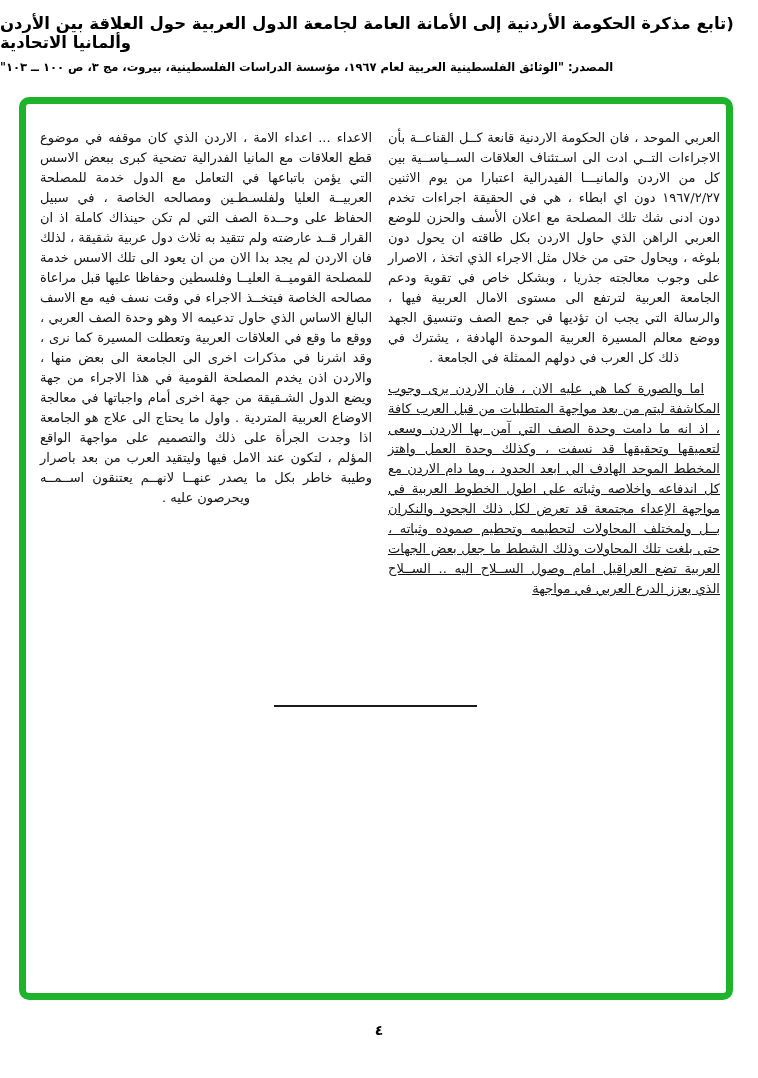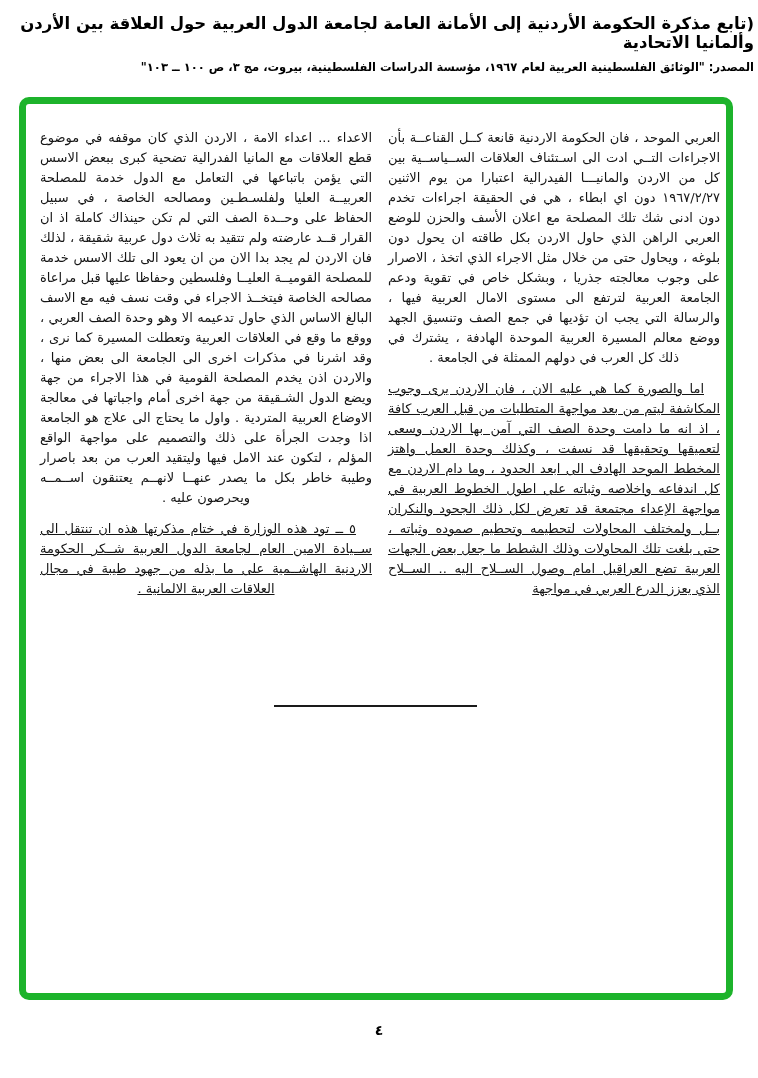--- a/index.html
+++ b/index.html
@@ -13,22 +13,22 @@
     width: 758px;
     height: 1078px;
     background: #ffffff;
     overflow: hidden;
     color: #121212;
   }
   .header {
     position: absolute;
     top: 14px;
     left: 0;
-    right: 4px;
-    text-align: right;
+    right: 16px;
+    text-align: left;
     direction: rtl;
   }
   .header-title {
     font-size: 16.5px;
     font-weight: bold;
     letter-spacing: 0;
     color: #000000;
   }
   .header-source {
     margin-top: 8px;
@@ -96,21 +96,20 @@
   <div class="green-box" style="border-color: rgb(29, 179, 43);">
     <div class="columns">
 
       <div class="col">
         <p class="para center-last">العربي الموحد ، فان الحكومة الاردنية قانعة كــل القناعــة بأن الاجراءات التــي ادت الى اسـتئناف العلاقات الســياســية بين كل من الاردن والمانيـــا الفيدرالية اعتبارا من يوم الاثنين ١٩٦٧/٢/٢٧ دون اي ابطاء ، هي في الحقيقة اجراءات تخدم دون ادنى شك تلك المصلحة مع اعلان الأسف والحزن للوضع العربي الراهن الذي حاول الاردن بكل طاقته ان يحول دون بلوغه ، ويحاول حتى من خلال مثل الاجراء الذي اتخذ ، الاصرار على وجوب معالجته جذريا ، وبشكل خاص في تقوية ودعم الجامعة العربية لترتفع الى مستوى الامال العربية فيها ، والرسالة التي يجب ان تؤديها في جمع الصف وتنسيق الجهد ووضع معالم المسيرة العربية الموحدة الهادفة ، يشترك في ذلك كل العرب في دولهم الممثلة في الجامعة .</p>
         <p class="para indent">اما والصورة كما هي عليه الان ، فان الاردن يرى وجوب المكاشفة ليتم من بعد مواجهة المتطلبات من قبل العرب كافة ، اذ انه ما دامت وحدة الصف التي آمن بها الاردن وسعى لتعميقها وتحقيقها قد نسفت ، وكذلك وحدة العمل واهتز المخطط الموحد الهادف الى ابعد الحدود ، وما دام الاردن مع كل اندفاعه واخلاصه وثباته على اطول الخطوط العربية في مواجهة الإعداء مجتمعة قد تعرض لكل ذلك الجحود والنكران بــل ولمختلف المحاولات لتحطيمه وتحطيم صموده وثباته ، حتى بلغت تلك المحاولات وذلك الشطط ما جعل بعض الجهات العربية تضع العراقيل امام وصول الســلاح اليه .. الســلاح الذي يعزز الدرع العربي في مواجهة</p>
       </div>
 
       <div class="col">
         <p class="para center-last">الاعداء ... اعداء الامة ، الاردن الذي كان موقفه في موضوع قطع العلاقات مع المانيا الفدرالية تضحية كبرى ببعض الاسس التي يؤمن باتباعها في التعامل مع الدول خدمة للمصلحة العربيــة العليا ولفلسـطـين ومصالحه الخاصة ، في سبيل الحفاظ على وحــدة الصف التي لم تكن حينذاك كاملة اذ ان القرار قــد عارضته ولم تتقيد به ثلاث دول عربية شقيقة ، لذلك فان الاردن لم يجد بدا الان من ان يعود الى تلك الاسس خدمة للمصلحة القوميــة العليــا وفلسطين وحفاظا عليها قبل مراعاة مصالحه الخاصة فيتخــذ الاجراء في وقت نسف فيه مع الاسف البالغ الاساس الذي حاول تدعيمه الا وهو وحدة الصف العربي ، ووقع ما وقع في العلاقات العربية وتعطلت المسيرة كما نرى ، وقد اشرنا في مذكرات اخرى الى الجامعة الى بعض منها ، والاردن اذن يخدم المصلحة القومية في هذا الاجراء من جهة ويضع الدول الشـقيقة من جهة اخرى أمام واجباتها في معالجة الاوضاع العربية المتردية . واول ما يحتاج الى علاج هو الجامعة اذا وجدت الجرأة على ذلك والتصميم على مواجهة الواقع المؤلم ، لتكون عند الامل فيها وليتقيد العرب من بعد باصرار وطيبة خاطر بكل ما يصدر عنهــا لانهــم يعتنقون اســمــه ويحرصون عليه .</p>
-        <p class="para indent center-last">٥ ــ تود هذه الوزارة في ختام مذكرتها هذه ان تنتقل الى ســيادة الامين العام لجامعة الدول العربية شــكر الحكومة الاردنية الهاشــمية على ما بذله من جهود طيبة في مجال العلاقات العربية الالمانية .</p>
       </div>
 
     </div>
   </div>
 
   <div class="divider"></div>
 
   <div class="page-number">٤</div>
 
 </div>

